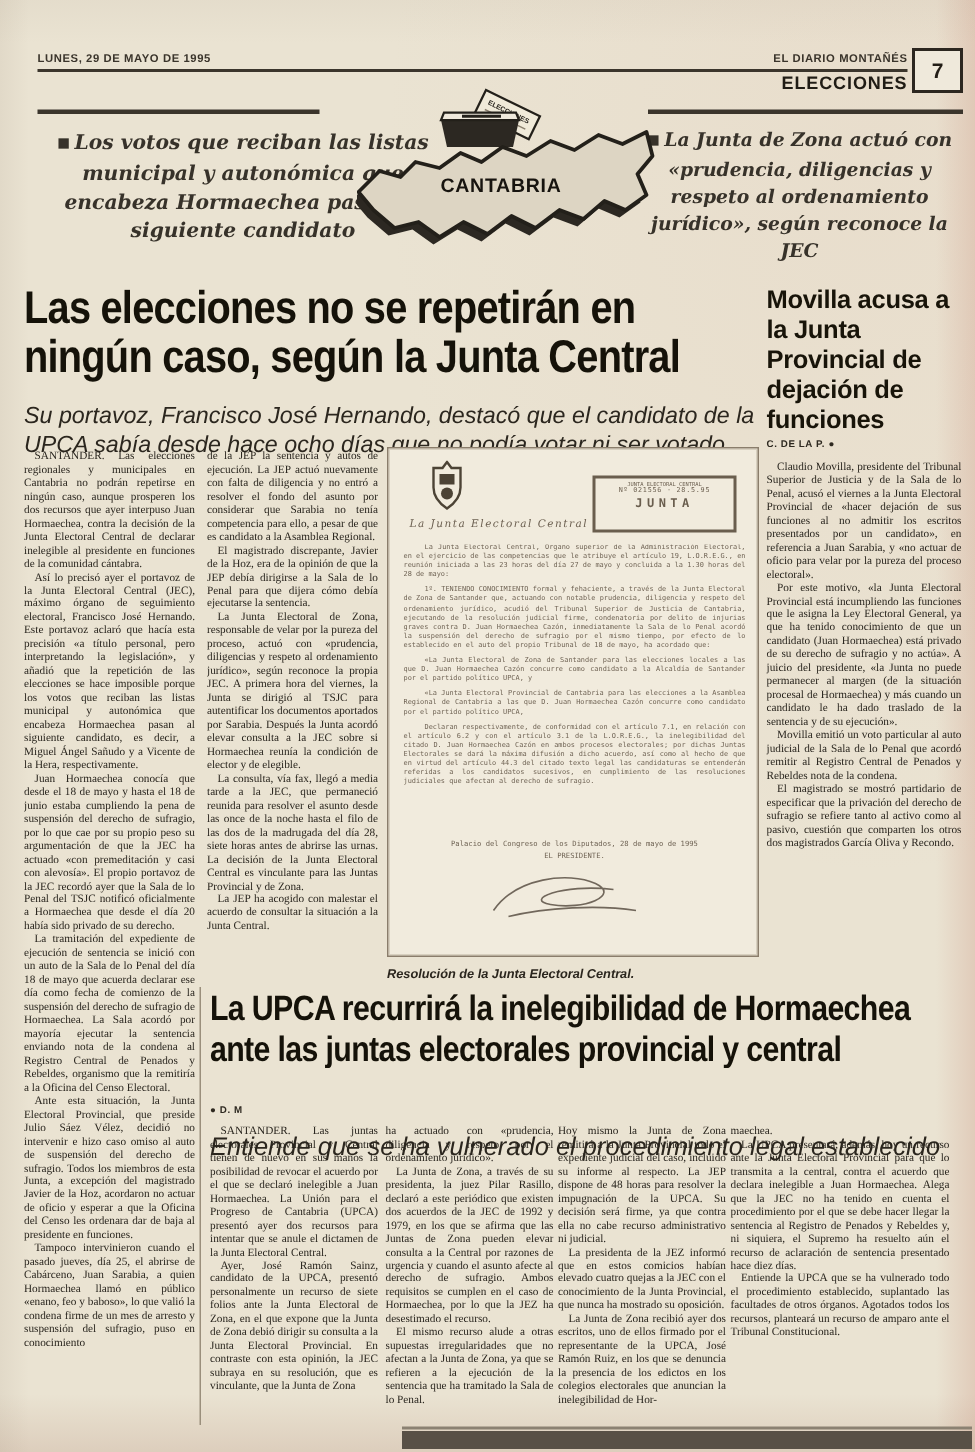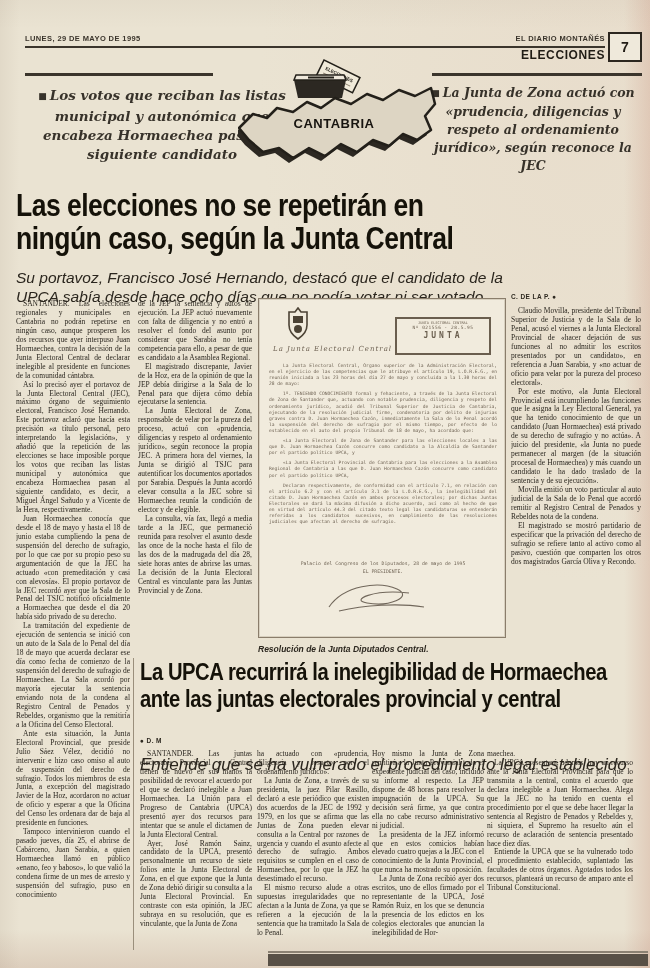--- a/index.html
+++ b/index.html
@@ -126,20 +126,21 @@
       <p>Juan Hormaechea conocía que desde el 18 de mayo y hasta el 18 de junio estaba cumpliendo la pena de suspensión del derecho de sufragio, por lo que cae por su propio peso su argumentación de que la JEC ha actuado «con premeditación y casi con alevosía». El propio portavoz de la JEC recordó ayer que la Sala de lo Penal del TSJC notificó oficialmente a Hormaechea que desde el día 20 había sido privado de su derecho.</p>
       <p>La tramitación del expediente de ejecución de sentencia se inició con un auto de la Sala de lo Penal del día 18 de mayo que acuerda declarar ese día como fecha de comienzo de la suspensión del derecho de sufragio de Hormaechea. La Sala acordó por mayoría ejecutar la sentencia enviando nota de la condena al Registro Central de Penados y Rebeldes, organismo que la remitiría a la Oficina del Censo Electoral.</p>
       <p>Ante esta situación, la Junta Electoral Provincial, que preside Julio Sáez Vélez, decidió no intervenir e hizo caso omiso al auto de suspensión del derecho de sufragio. Todos los miembros de esta Junta, a excepción del magistrado Javier de la Hoz, acordaron no actuar de oficio y esperar a que la Oficina del Censo les ordenara dar de baja al presidente en funciones.</p>
       <p>Tampoco intervinieron cuando el pasado jueves, día 25, el abrirse de Cabárceno, Juan Sarabia, a quien Hormaechea llamó en público «enano, feo y baboso», lo que valió la condena firme de un mes de arresto y suspensión del sufragio, puso en conocimiento</p>
     </div>
   <div class="abs col a1c2 cont">
       <p>de la JEP la sentencia y autos de ejecución. La JEP actuó nuevamente con falta de diligencia y no entró a resolver el fondo del asunto por considerar que Sarabia no tenía competencia para ello, a pesar de que es candidato a la Asamblea Regional.</p>
       <p>El magistrado discrepante, Javier de la Hoz, era de la opinión de que la JEP debía dirigirse a la Sala de lo Penal para que dijera cómo debía ejecutarse la sentencia.</p>
       <p>La Junta Electoral de Zona, responsable de velar por la pureza del proceso, actuó con «prudencia, diligencias y respeto al ordenamiento jurídico», según reconoce la propia JEC. A primera hora del viernes, la Junta se dirigió al TSJC para autentificar los documentos aportados por Sarabia. Después la Junta acordó elevar consulta a la JEC sobre si Hormaechea reunía la condición de elector y de elegible.</p>
       <p>La consulta, vía fax, llegó a media tarde a la JEC, que permaneció reunida para resolver el asunto desde las once de la noche hasta el filo de las dos de la madrugada del día 28, siete horas antes de abrirse las urnas. La decisión de la Junta Electoral Central es vinculante para las Juntas Provincial y de Zona.</p>
+      <p>La JEP ha acogido con malestar el acuerdo de consultar la situación a la Junta Central.</p>
     </div>
 
   <div class="abs doc">
     <svg class="crest" width="26" height="34" viewBox="0 0 26 34">
       <path d="M13 1 L16 5 22 5 22 18 Q22 26 13 32 Q4 26 4 18 L4 5 10 5 Z" fill="none" stroke="#4c4335" stroke-width="1.6"></path>
       <rect x="8" y="9" width="10" height="7" fill="#4c4335"></rect>
       <circle cx="13" cy="22" r="4" fill="#4c4335"></circle>
     </svg>
     <div class="scriptline">La Junta Electoral Central</div>
     <div class="stamp">
@@ -155,22 +156,23 @@
         <p>Declaran respectivamente, de conformidad con el artículo 7.1, en relación con el artículo 6.2 y con el artículo 3.1 de la L.O.R.E.G., la inelegibilidad del citado D. Juan Hormaechea Cazón en ambos procesos electorales; por dichas Juntas Electorales se dará la máxima difusión a dicho acuerdo, así como al hecho de que en virtud del artículo 44.3 del citado texto legal las candidaturas se entenderán referidas a los candidatos sucesivos, en cumplimiento de las resoluciones judiciales que afectan al derecho de sufragio.</p>
       </div>
     <div class="docclose">
       <div>Palacio del Congreso de los Diputados, 28 de mayo de 1995</div>
       <div class="docsigner">EL PRESIDENTE.</div>
     </div>
     <svg class="sig" width="120" height="44" viewBox="0 0 120 44">
       <path d="M10 30 C 25 8, 60 4, 78 12 C 95 20, 70 30, 48 26 C 30 23, 55 12, 90 16 M 20 34 C 45 28, 80 26, 105 30" fill="none" stroke="#5a5044" stroke-width="1.1" opacity=".85"></path>
     </svg>
   </div>
-  <div class="abs caption">Resolución de la Junta Diputados Central.</div>
-
+  <div class="abs caption">Resolución de la Junta Electoral Central.</div>
+
+  <div class="abs sbh">Movilla acusa a la Junta Provincial de dejación de funciones</div>
   <div class="abs sbby">C. DE LA P. ●</div>
   <div class="abs col sbbody">
       <p>Claudio Movilla, presidente del Tribunal Superior de Justicia y de la Sala de lo Penal, acusó el viernes a la Junta Electoral Provincial de «hacer dejación de sus funciones al no admitir los escritos presentados por un candidato», en referencia a Juan Sarabia, y «no actuar de oficio para velar por la pureza del proceso electoral».</p>
       <p>Por este motivo, «la Junta Electoral Provincial está incumpliendo las funciones que le asigna la Ley Electoral General, ya que ha tenido conocimiento de que un candidato (Juan Hormaechea) está privado de su derecho de sufragio y no actúa». A juicio del presidente, «la Junta no puede permanecer al margen (de la situación procesal de Hormaechea) y más cuando un candidato le ha dado traslado de la sentencia y de su ejecución».</p>
       <p>Movilla emitió un voto particular al auto judicial de la Sala de lo Penal que acordó remitir al Registro Central de Penados y Rebeldes nota de la condena.</p>
       <p>El magistrado se mostró partidario de especificar que la privación del derecho de sufragio se refiere tanto al activo como al pasivo, cuestión que comparten los otros dos magistrados García Oliva y Recondo.</p>
     </div>
 
   <div class="abs vline"></div>
   <h2 class="abs h2a" style="margin:0">La UPCA recurrirá la inelegibilidad de Hormaechea ante las juntas electorales provincial y central</h2>

